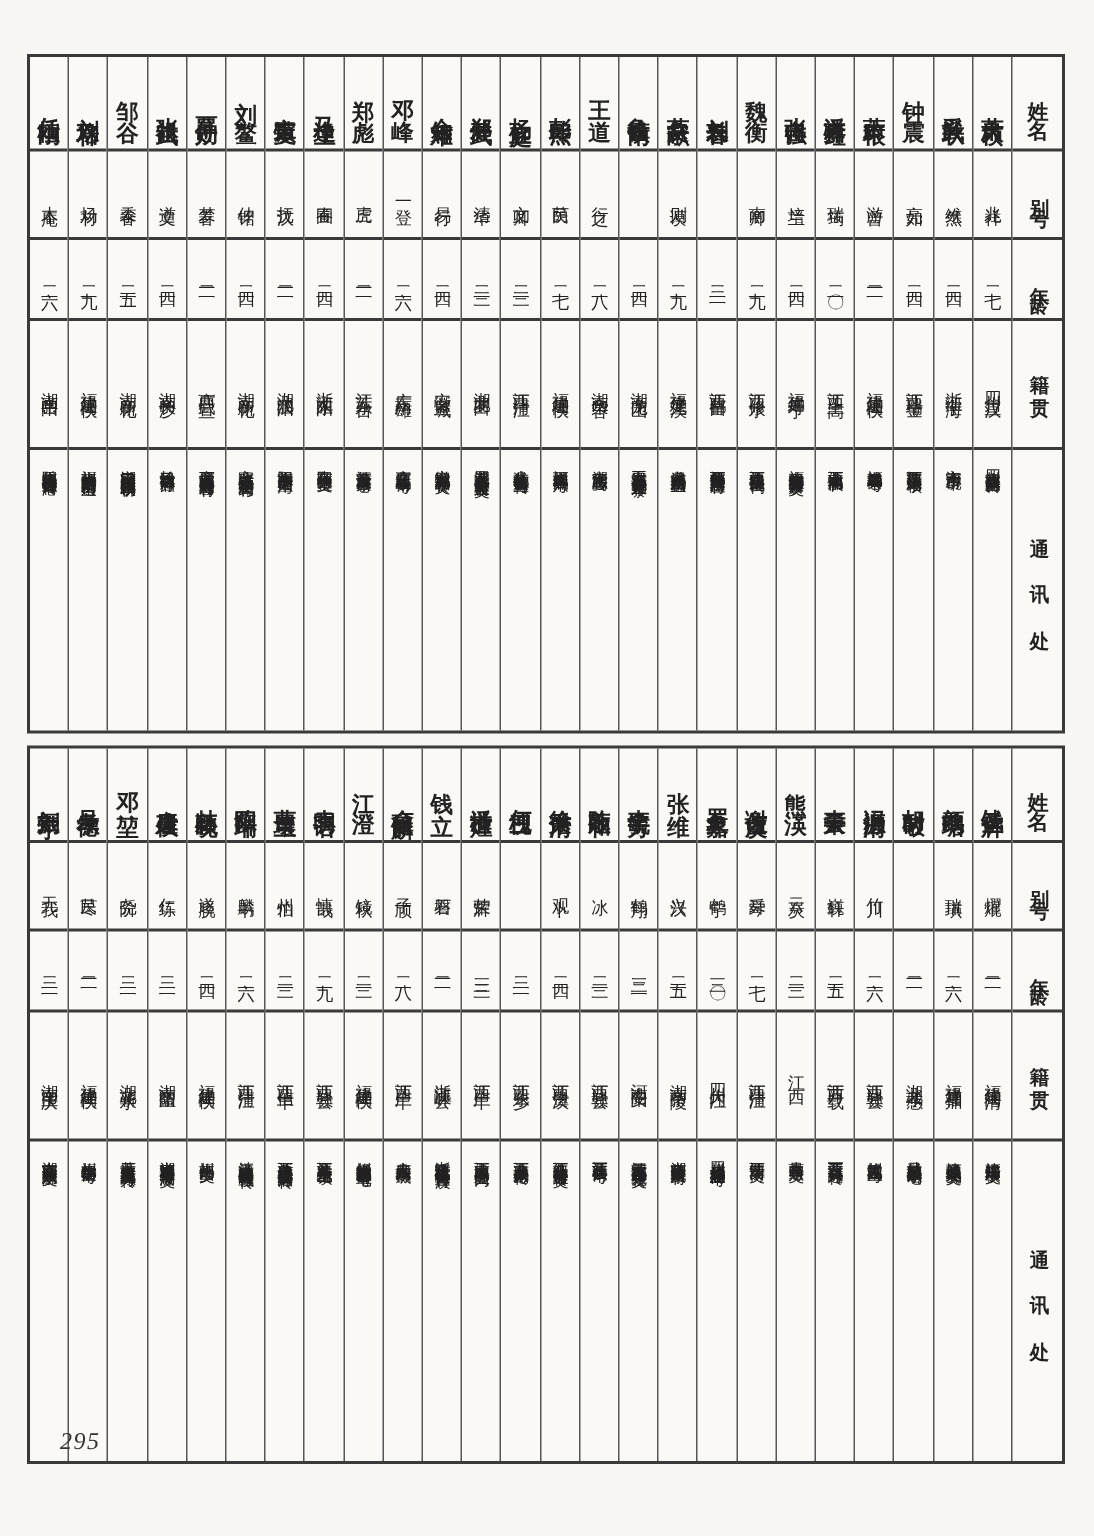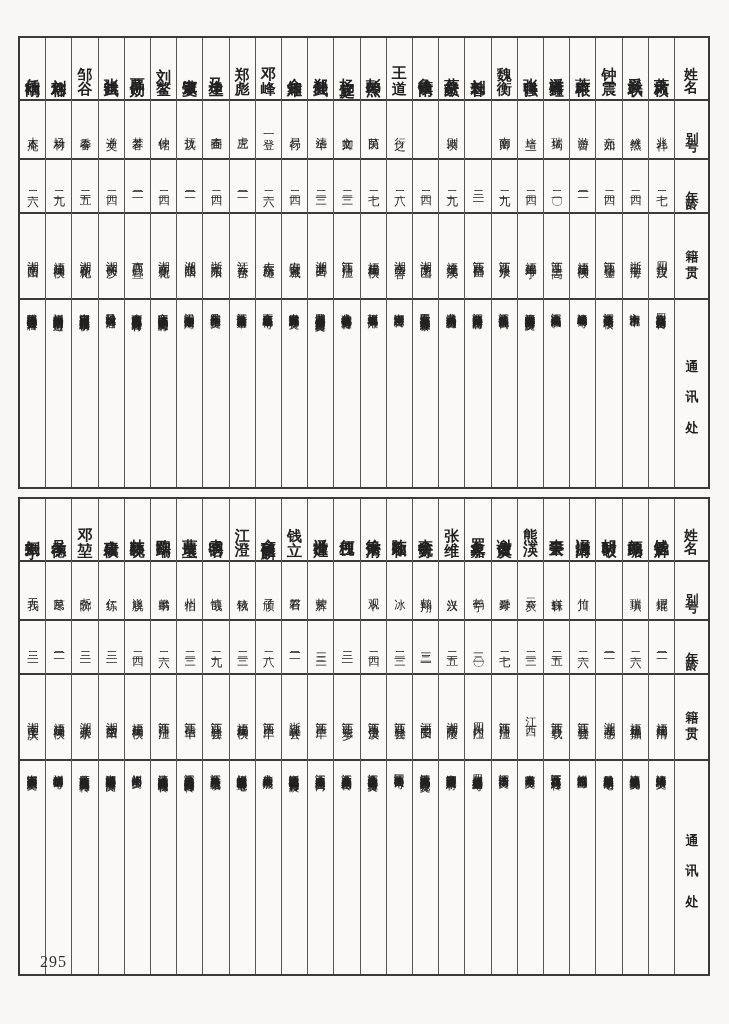--- a/index.html
+++ b/index.html
@@ -46,21 +46,21 @@
   .sp2{letter-spacing:0.9em;}
   .hcol .cell{font-weight:700;}
   .hcol .c-name{font-size:14px;letter-spacing:0.9em;}
   .hcol .c-alias{font-size:13px;letter-spacing:0.6em;}
   .hcol .c-age{font-size:13px;letter-spacing:0.4em;}
   .hcol .c-native{font-size:13px;letter-spacing:1.2em;}
   .hcol .c-address{font-size:13px;letter-spacing:2.4em;justify-content:center;line-height:18px;}
   .page-number{
     position:absolute;left:40px;top:953px;
     font-family:"Liberation Serif",serif;
-    font-size:16px;color:#333;letter-spacing:1px;
+    font-size:16px;color:#333;letter-spacing:1px;font-style:italic;
   }
 </style>
 </head>
 <body>
 
 <div class="sheet">
   <div class="vtable" id="table-top">
       <div class="col hcol">
         <div class="cell c-name">姓名</div>
         <div class="cell c-alias">别号</div>

